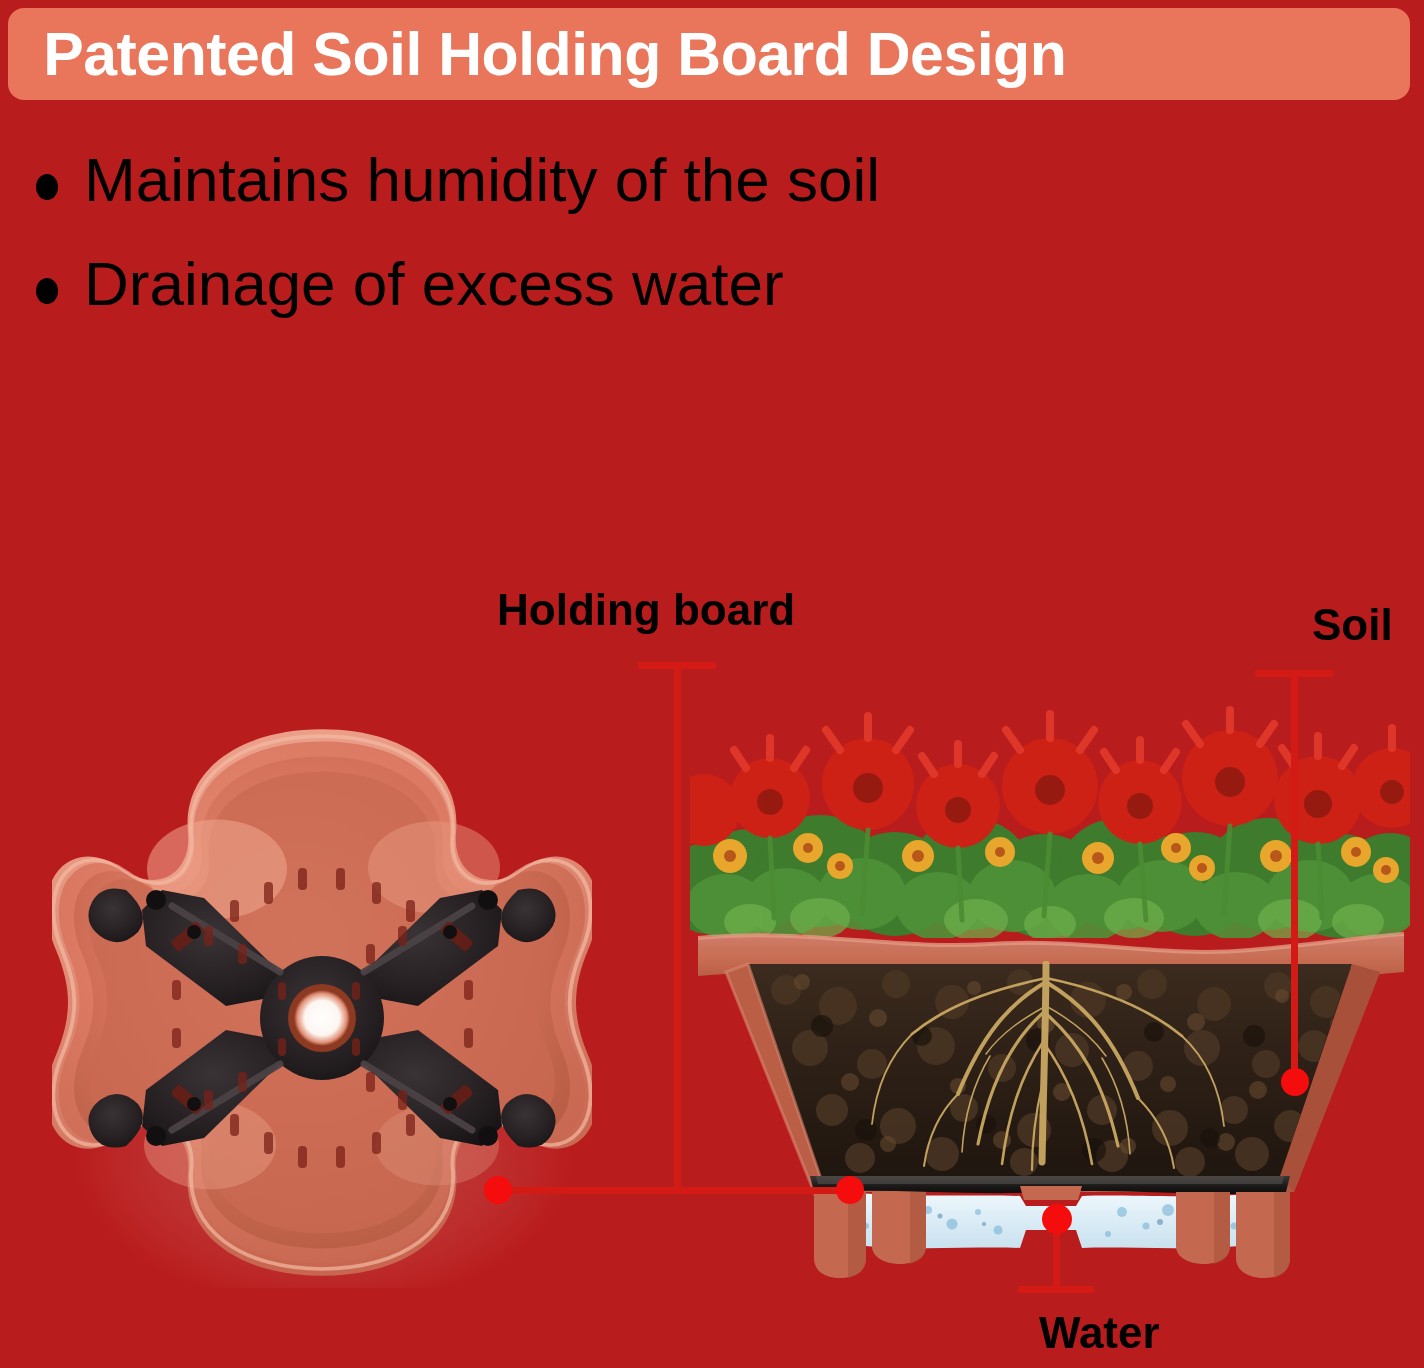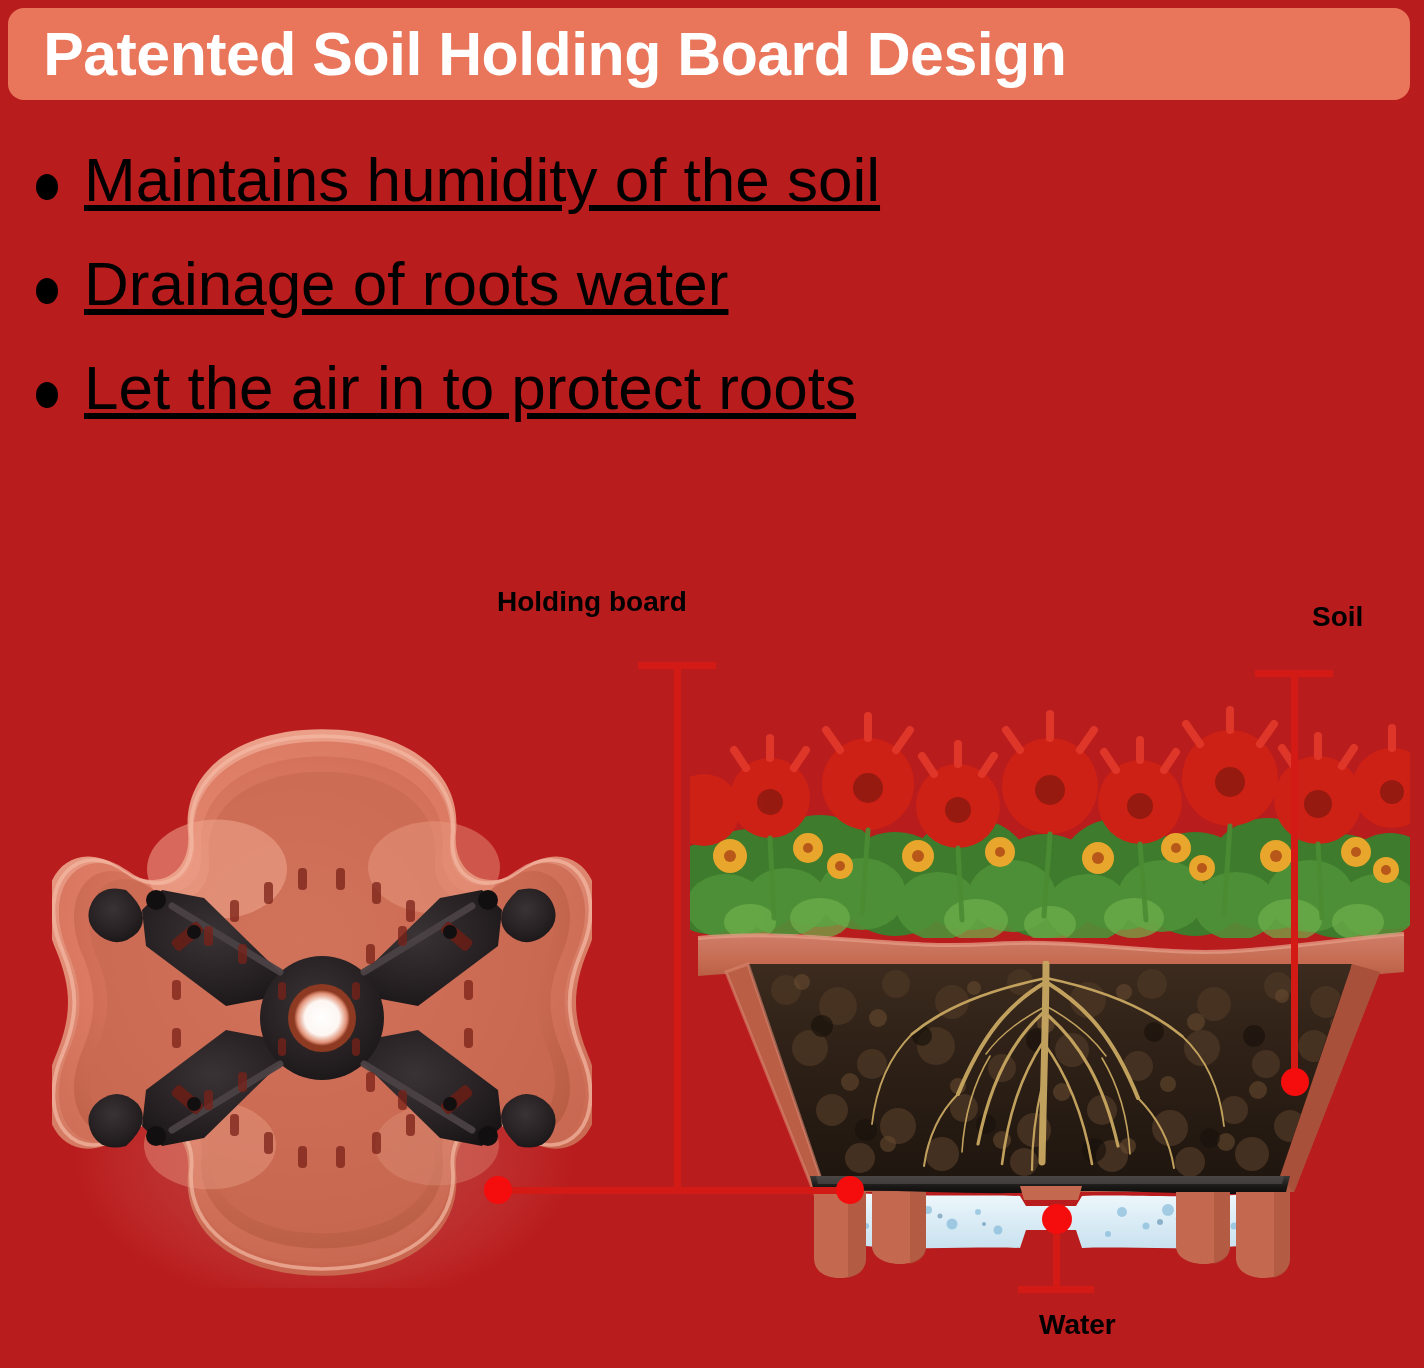--- a/index.html
+++ b/index.html
@@ -20,33 +20,33 @@
   }
   .banner-title {
     color:#ffffff; font-size:62px; font-weight:bold;
     letter-spacing:-0.5px; padding-left:36px; white-space:nowrap;
     transform:scaleX(0.98); transform-origin:left center;
     line-height:1;
   }
 
   
   .bullets { position:absolute; left:36px; top:148px; width:1100px; }
-  .bullet-row { display:flex; align-items:flex-start; height:104px;text-decoration:underline; }
+  .bullet-row { display:flex; align-items:flex-start; height:104px; }
   .bullet-dot {
     width:22px; height:26px; border-radius:50%;
     background:#000; margin-top:26px; margin-right:26px; flex:0 0 auto;
   }
   .bullet-text {
     font-size:62px; color:#000; line-height:1.03; white-space:nowrap;
     font-weight:400;
   }
 
   
   .lbl {
-    position:absolute; font-size:28px; font-weight:bold; color:#000;
+    position:absolute; font-size:44px; font-weight:bold; color:#000;
     white-space:nowrap; line-height:1;
   }
   #lbl-holding { left:497px; top:588px; }
   #lbl-soil    { left:1312px; top:603px; }
   #lbl-water   { left:1039px; top:1311px; }
 
   
   .conn { position:absolute; background:#D41A15; }
   .conn-h { height:7px; }
   .conn-v { width:7px; }
@@ -76,25 +76,21 @@
     <div class="banner-title">Patented Soil Holding Board Design</div>
   </div>
 
   <div class="bullets">
     <div class="bullet-row">
       <div class="bullet-dot"></div>
       <div class="bullet-text">Maintains humidity of the soil</div>
     </div>
     <div class="bullet-row">
       <div class="bullet-dot"></div>
-      <div class="bullet-text">Drainage of roots water</div>
-    </div>
-    <div class="bullet-row">
-      <div class="bullet-dot"></div>
-      <div class="bullet-text">Let the air in to protect roots</div>
+      <div class="bullet-text">Drainage of excess water</div>
     </div>
   </div>
 
   <div id="planter-top">
     <svg viewBox="0 0 540 570" xmlns="http://www.w3.org/2000/svg">
       <defs>
         <radialGradient id="potBody" cx="42%" cy="35%" r="78%">
           <stop offset="0%" stop-color="#E8917B"></stop>
           <stop offset="48%" stop-color="#DC7A63"></stop>
           <stop offset="100%" stop-color="#C1624C"></stop>

